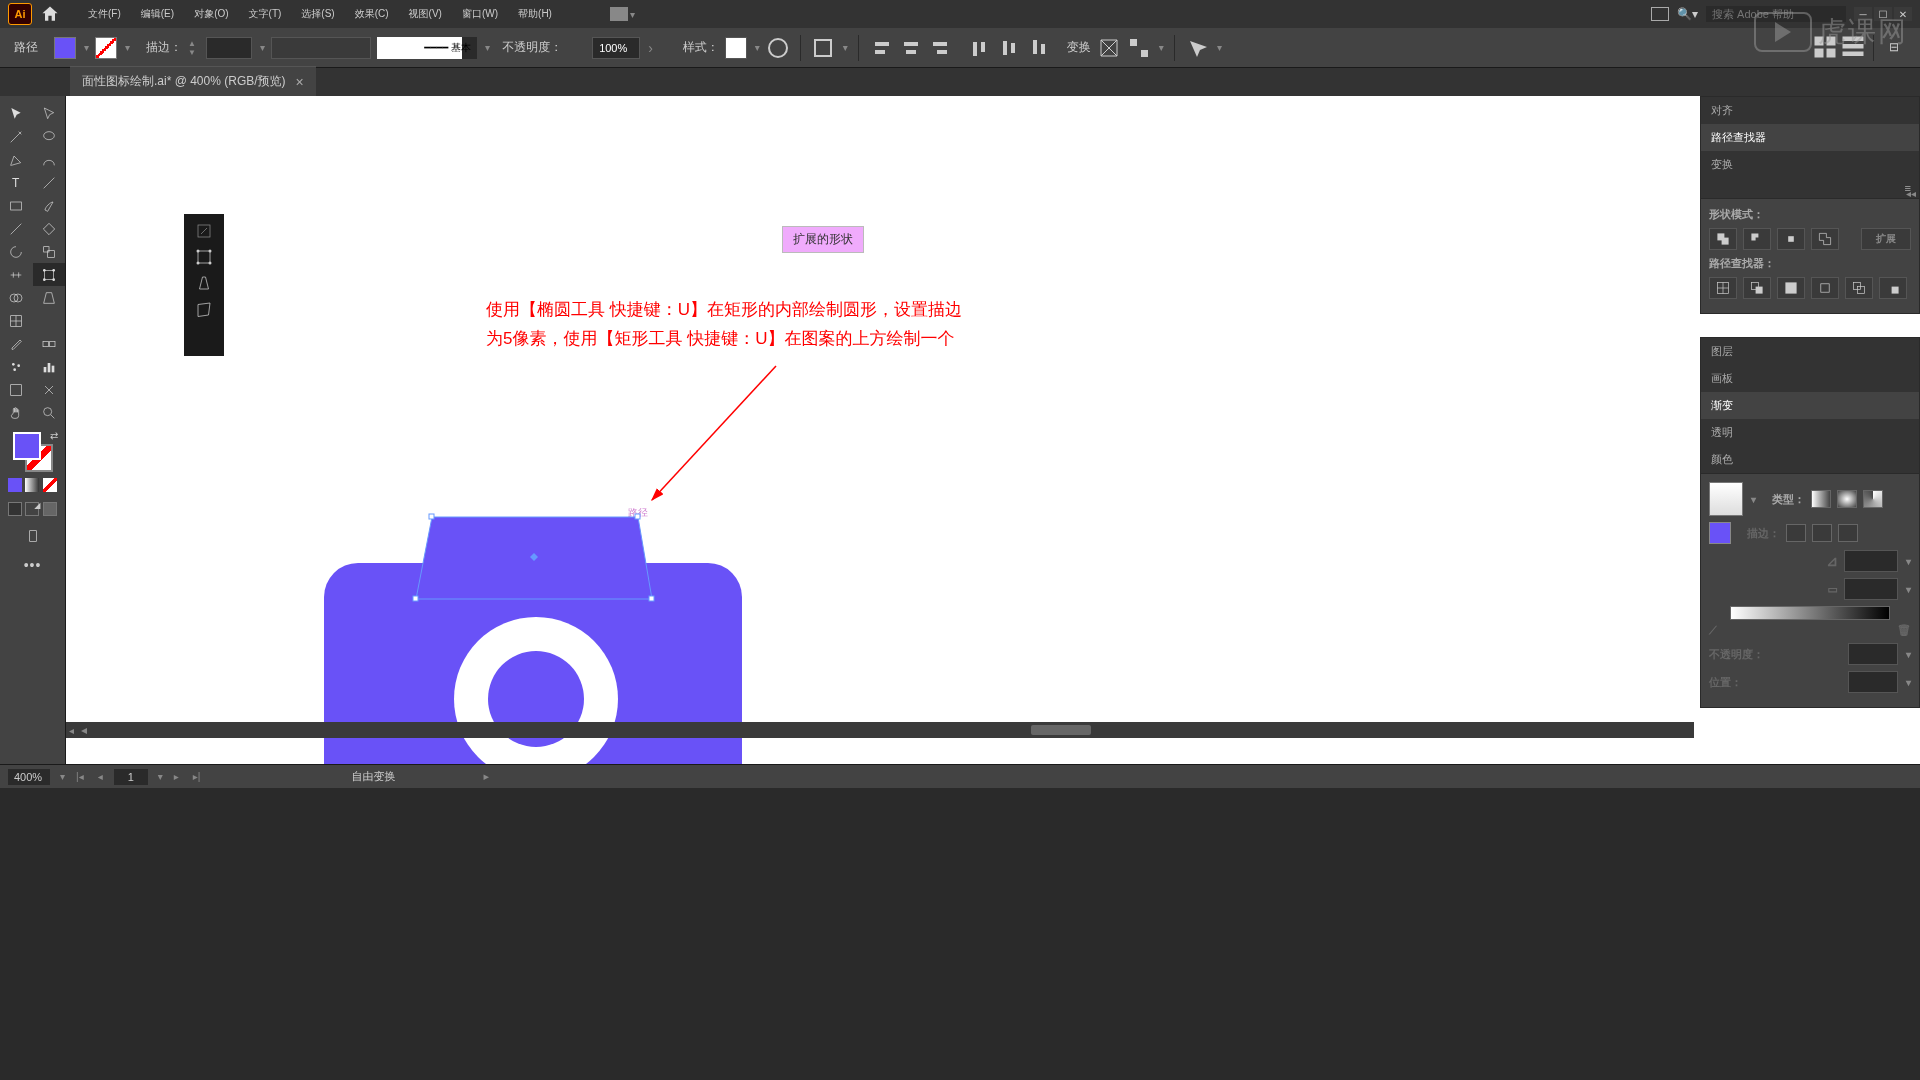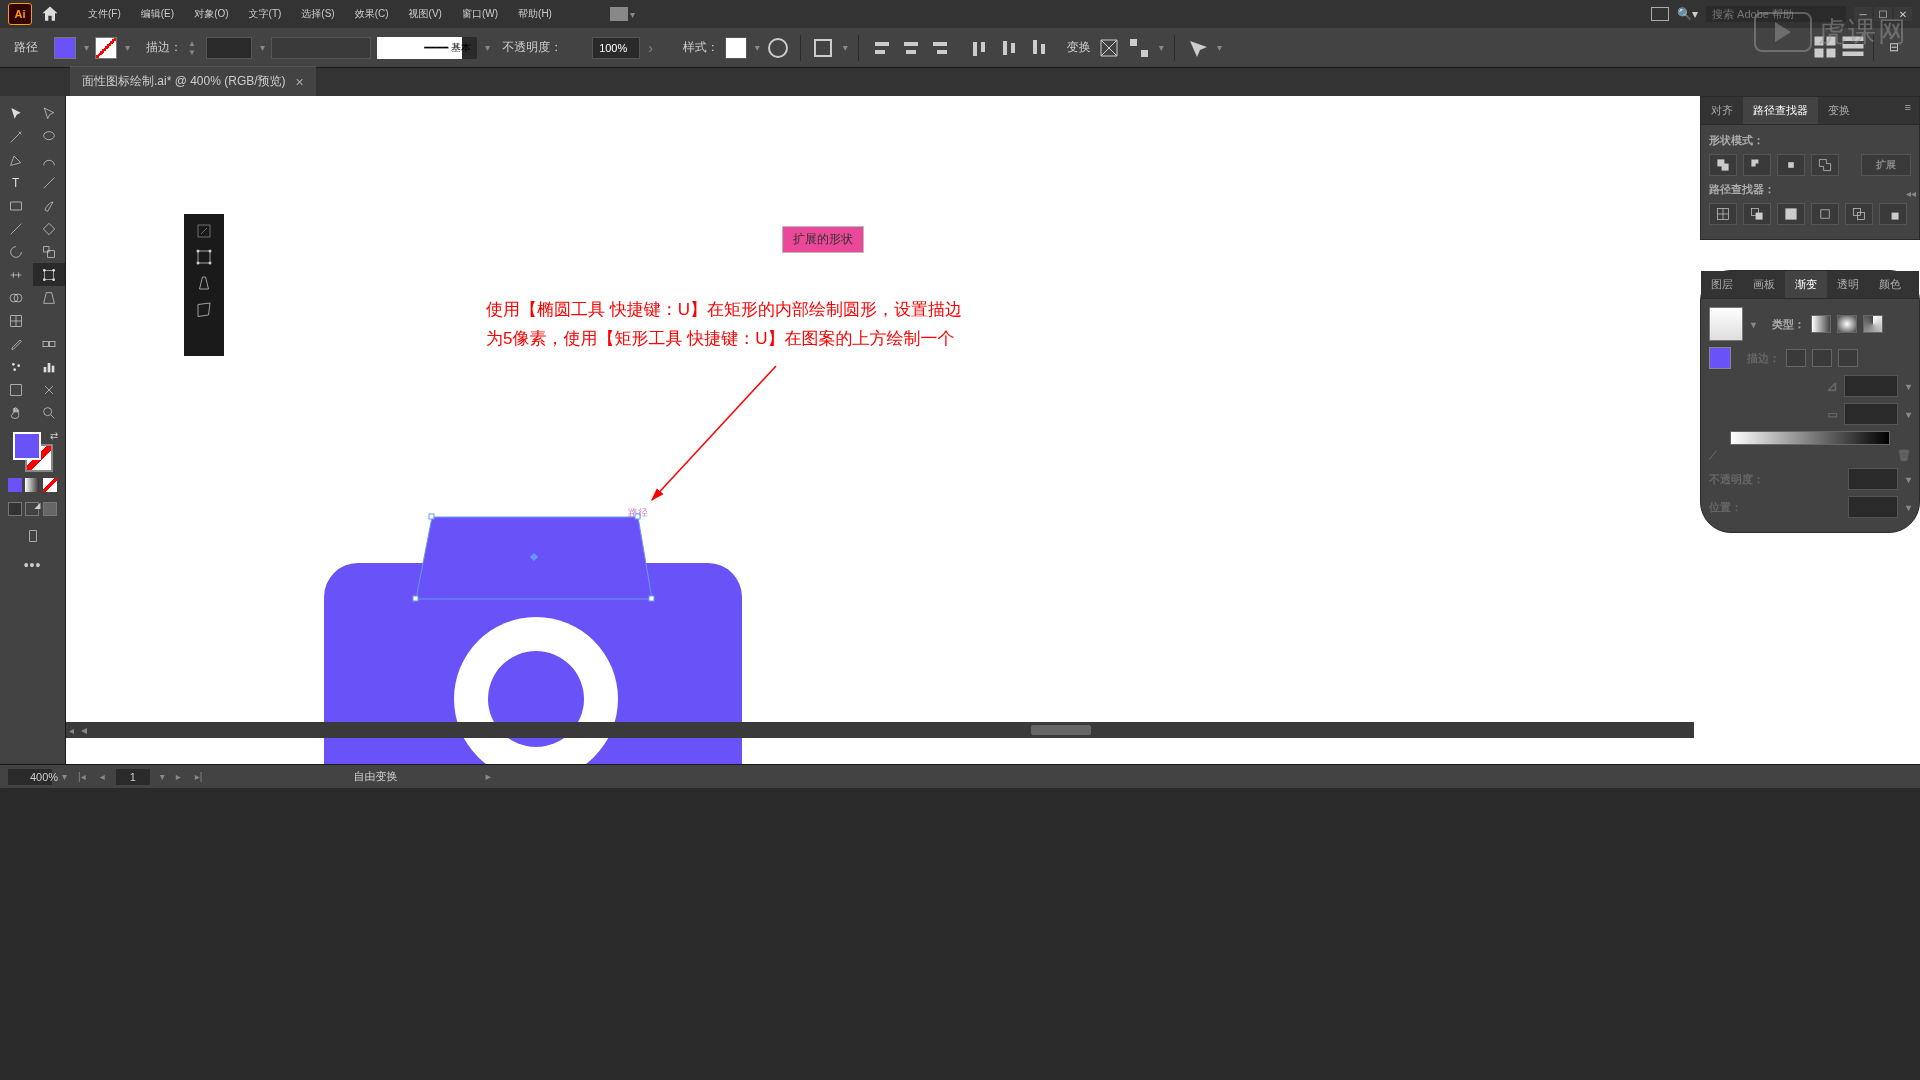--- a/index.html
+++ b/index.html
@@ -49,49 +49,49 @@
 .tool-fill-main { width: 28px; height: 28px; background: #6952f7; border: 2px solid #fff; position: absolute; top: 0; left: 0; }
 .tool-fill-stroke { width: 28px; height: 28px; background: linear-gradient(135deg, white 40%, red 40%, red 60%, white 60%); border: 2px solid #888; position: absolute; bottom: 0; right: 0; }
 .tool-modes { display: flex; justify-content: space-around; padding: 2px 6px; }
 .tool-mode-sw { width: 14px; height: 14px; }
 .tool-dots { text-align: center; color: #ccc; font-size: 14px; padding-top: 10px; letter-spacing: 1px; }
 .swap-icon { position: absolute; top: -2px; right: -6px; font-size: 10px; color: #ccc; }
 
 
 .canvas-wrap { flex: 1; position: relative; background: #fff; overflow: hidden; }
 .artboard-header { position: absolute; top: -10px; left: 340px; font-size: 68px; color: #eeeeee; font-weight: 500; letter-spacing: 6px; }
-.expand-btn { position: absolute; top: 130px; left: 716px; background: #ec4899; border: 1px solid #bbb; padding: 4px 10px; font-size: 12px; color: #333; }
+.expand-btn { position: absolute; top: 130px; left: 716px; background: #f0abfc; border: 1px solid #bbb; padding: 4px 10px; font-size: 12px; color: #333; }
 .tutorial-text { position: absolute; top: 200px; left: 420px; color: #ff0000; font-size: 17px; line-height: 1.7; font-weight: 500; width: 530px; }
 .arrow-svg { position: absolute; top: 260px; left: 570px; }
 .sidebar-dark { position: absolute; top: 118px; left: 118px; width: 40px; height: 142px; background: #1a1a1a; display: flex; flex-direction: column; align-items: center; padding-top: 6px; gap: 4px; }
 .sidebar-dark-icon { width: 26px; height: 22px; display: flex; align-items: center; justify-content: center; }
 .path-label { position: absolute; top: 410px; left: 562px; font-size: 10px; color: #d080d0; }
 .camera-svg { position: absolute; top: 415px; left: 252px; }
 
 
 .right-stack { position: absolute; right: 0; top: 0; width: 220px; display: flex; flex-direction: column; }
 .panel { background: #434343; border: 1px solid #2a2a2a; margin-bottom: 2px; font-size: 11px; }
-.panel-tabs { display: flex; border-bottom: 1px solid #2a2a2a; background: #333; }
+.panel-tabs { display: flex; border-bottom: 1px solid #2a2a2a; background: #333; flex-direction: column; }
 .panel-tab { padding: 6px 10px; color: #aaa; cursor: pointer; }
 .panel-tab.active { background: #434343; color: #fff; }
 .panel-body { padding: 8px; font-weight: bold; }
 .panel-row { display: flex; align-items: center; gap: 6px; margin-bottom: 6px; }
 .pf-btn { width: 28px; height: 22px; background: #3a3a3a; border: 1px solid #555; display: flex; align-items: center; justify-content: center; }
 .pf-btn svg { fill: #ccc; width: 14px; height: 14px; }
 .pf-label { color: #aaa; font-size: 11px; margin-bottom: 6px; display: block; }
 .grad-swatch { width: 34px; height: 34px; background: linear-gradient(to bottom, #fff, #ddd); border: 1px solid #777; }
 .grad-type-btn { width: 20px; height: 18px; border: 1px solid #666; background: #3a3a3a; }
 .grad-type-btn.lin { background: linear-gradient(to right, #fff, #444); }
 .grad-type-btn.rad { background: radial-gradient(#fff, #444); }
 .grad-slider { height: 14px; background: linear-gradient(to right, #fff, #000); width: 160px; margin: 4px auto; border: 1px solid #666; }
 .panel-menu-icon { margin-left: auto; padding: 4px 8px; color: #aaa; }
 
 
 .statusbar { height: 24px; background: #434343; border-top: 1px solid #1a1a1a; display: flex; align-items: center; padding: 0 8px; font-size: 11px; gap: 8px; }
-.zoom-pct { background: #2a2a2a; padding: 2px 22px; width: 42px; }
+.zoom-pct { background: #2a2a2a; padding: 2px 6px; width: 42px; }
 .nav-btn { color: #888; padding: 0 3px; cursor: pointer; font-size: 10px; }
 .page-field { background: #2a2a2a; padding: 2px 8px; width: 34px; text-align: center; }
 .scrollbar-h { position: absolute; right: 226px; bottom: 26px; left: 66px; height: 16px; background: #3a3a3a; display: flex; align-items: center; }
 .scrollbar-thumb { background: #666; height: 10px; width: 60px; margin-left: 58%; border-radius: 2px; }
 
 
 .watermark { position: absolute; top: 12px; right: 12px; z-index: 100; opacity: 0.5; display:flex; align-items:center; gap:6px;}
 .watermark-box { width: 58px; height: 40px; border: 2px solid #999; border-radius: 8px; display: flex; align-items: center; justify-content: center; }
 .watermark-play { width: 0; height: 0; border-left: 16px solid #999; border-top: 10px solid transparent; border-bottom: 10px solid transparent; }
 .watermark-text { color: #999; font-size: 28px; font-weight: 300; letter-spacing: 2px; }
@@ -597,21 +597,21 @@
               </div>
             <div class="pf-btn">
                 <svg viewBox="0 0 20 20">
                   <path d="M8 8h10v10H8z"></path>
                 </svg>
               </div>
           </div>
         </div>
       </div>
 
-      <div class="panel" style="margin-top:28px;border-radius:31px;">
+      <div class="panel" style="margin-top:21px;">
         <div class="panel-tabs">
           <div class="panel-tab">图层</div>
           <div class="panel-tab">画板</div>
           <div class="panel-tab active">渐变</div>
           <div class="panel-tab">透明</div>
           <div class="panel-tab">颜色</div>
         </div>
         <div class="panel-body">
           <div class="panel-row">
             <div class="grad-swatch"></div>

